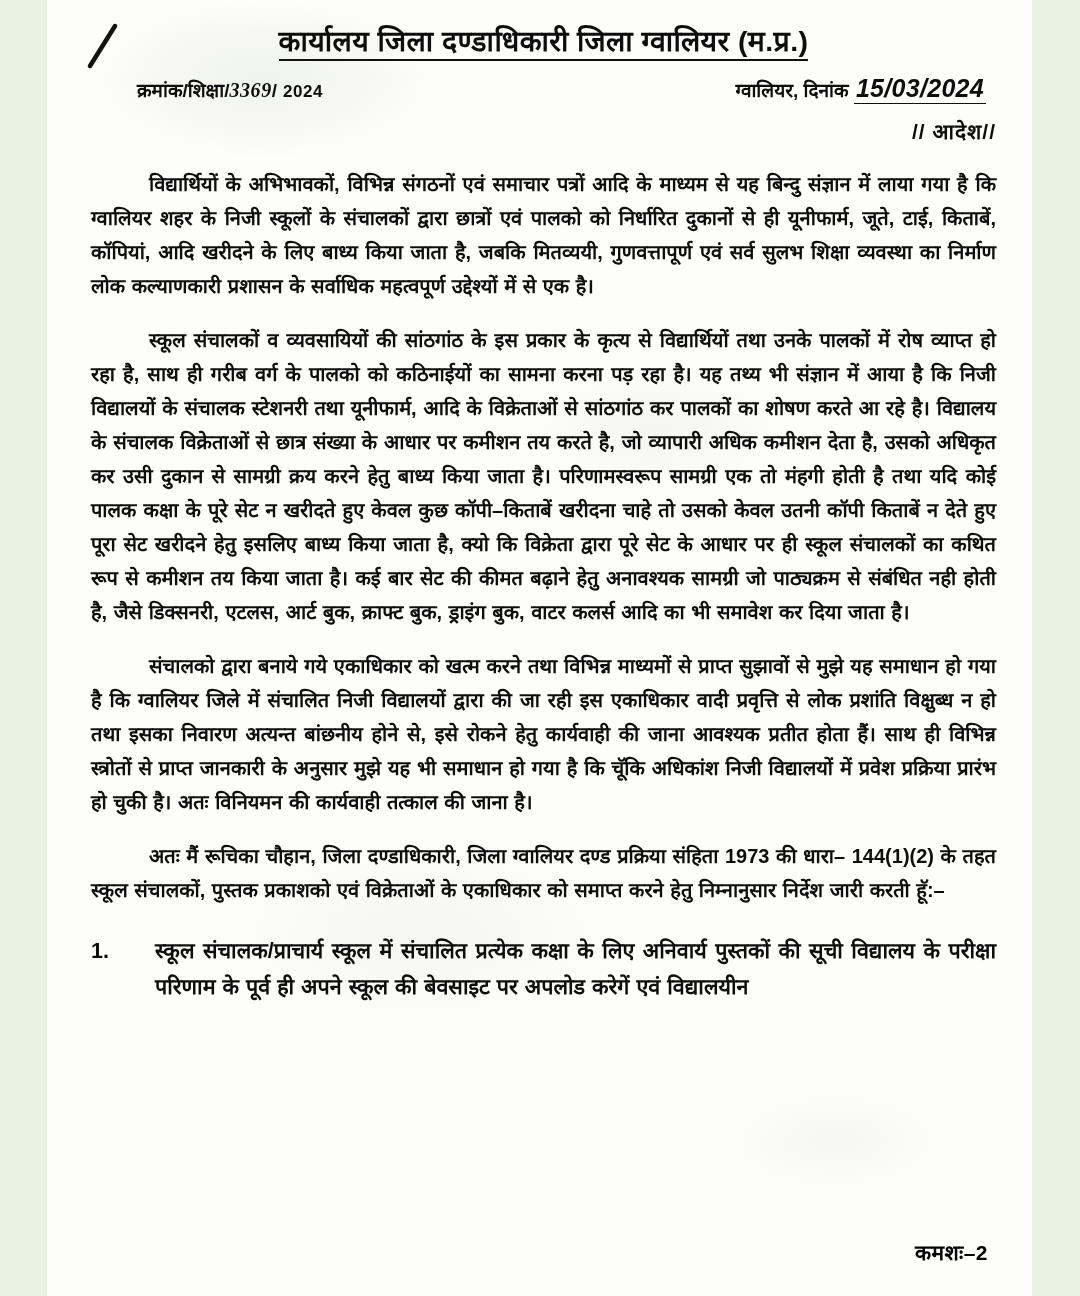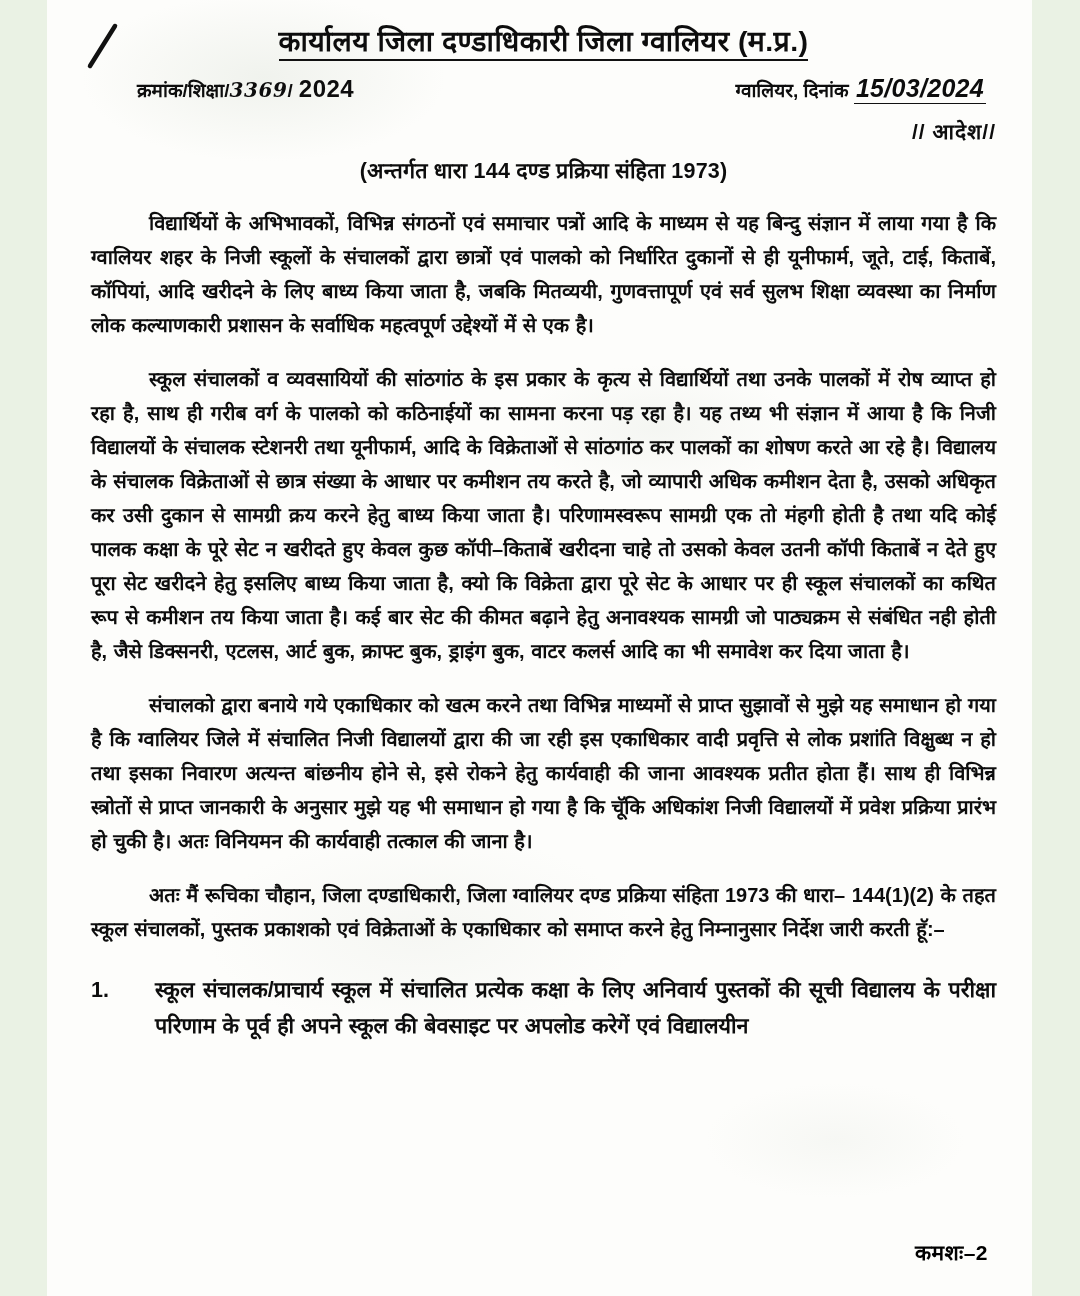--- a/index.html
+++ b/index.html
@@ -77,22 +77,22 @@
     padding: 0 10px 0 46px;
     font-size: 19px;
     font-weight: 600;
   }
   .hand {
     font-family: "DejaVu Serif", serif;
     font-style: italic;
     font-weight: 600;
     letter-spacing: 0.6px;
   }
-  .hand.num { font-size: 20px; }
-  .print-year { font-weight: 700; font-size: 24px; margin-left: 6px; letter-spacing: 0.5px;}
+  .hand.num { font-size: 20px; font-family: Liberation Serif, serif; }
+  .print-year { font-weight: 700; font-size: 17px; margin-left: 6px; letter-spacing: 0.5px;}
   .datehand {
     font-family: Liberation Sans, sans-serif;
     font-style: italic;
     font-size: 25px;
     letter-spacing: 0.3px;
     border-bottom: 1.4px solid #111;
     padding: 0 2px 1px 2px;
   }
 
   .order-line {
@@ -171,21 +171,20 @@
           <span>क्रमांक/शिक्षा/</span><span class="hand num">3369</span><span>/</span><span class="print-year">2024</span>
         </div>
         <div>
           <span>ग्वालियर, दिनांक</span>
           <span class="datehand">15/03/2024</span>
         </div>
       </div>
 
       <div class="order-line">// आदेश//</div>
 
-      <div class="sub-line">(अन्तर्गत धारा 144 दण्ड प्रक्रिया संहिता 1973)</div>
 
       <div class="para">विद्यार्थियों के अभिभावकों, विभिन्न संगठनों एवं समाचार पत्रों आदि के माध्यम से यह बिन्दु संज्ञान में लाया गया है कि ग्वालियर शहर के निजी स्कूलों के संचालकों द्वारा छात्रों एवं पालको को निर्धारित दुकानों से ही यूनीफार्म, जूते, टाई, किताबें, कॉपियां, आदि खरीदने के लिए बाध्य किया जाता है, जबकि मितव्ययी, गुणवत्तापूर्ण एवं सर्व सुलभ शिक्षा व्यवस्था का निर्माण लोक कल्याणकारी प्रशासन के सर्वाधिक महत्वपूर्ण उद्देश्यों में से एक है।</div>
       <div class="para tight">स्कूल संचालकों व व्यवसायियों की सांठगांठ के इस प्रकार के कृत्य से विद्यार्थियों तथा उनके पालकों में रोष व्याप्त हो रहा है, साथ ही गरीब वर्ग के पालको को कठिनाईयों का सामना करना पड़ रहा है। यह तथ्य भी संज्ञान में आया है कि निजी विद्यालयों के संचालक स्टेशनरी तथा यूनीफार्म, आदि के विक्रेताओं से सांठगांठ कर पालकों का शोषण करते आ रहे है। विद्यालय के संचालक विक्रेताओं से छात्र संख्या के आधार पर कमीशन तय करते है, जो व्यापारी अधिक कमीशन देता है, उसको अधिकृत कर उसी दुकान से सामग्री क्रय करने हेतु बाध्य किया जाता है। परिणामस्वरूप सामग्री एक तो मंहगी होती है तथा यदि कोई पालक कक्षा के पूरे सेट न खरीदते हुए केवल कुछ कॉपी–किताबें खरीदना चाहे तो उसको केवल उतनी कॉपी किताबें न देते हुए पूरा सेट खरीदने हेतु इसलिए बाध्य किया जाता है, क्यो कि विक्रेता द्वारा पूरे सेट के आधार पर ही स्कूल संचालकों का कथित रूप से कमीशन तय किया जाता है। कई बार सेट की कीमत बढ़ाने हेतु अनावश्यक सामग्री जो पाठ्यक्रम से संबंधित नही होती है, जैसे डिक्सनरी, एटलस, आर्ट बुक, क्राफ्ट बुक, ड्राइंग बुक, वाटर कलर्स आदि का भी समावेश कर दिया जाता है।</div>
       <div class="para tight">संचालको द्वारा बनाये गये एकाधिकार को खत्म करने तथा विभिन्न माध्यमों से प्राप्त सुझावों से मुझे यह समाधान हो गया है कि ग्वालियर जिले में संचालित निजी विद्यालयों द्वारा की जा रही इस एकाधिकार वादी प्रवृत्ति से लोक प्रशांति विक्षुब्ध न हो तथा इसका निवारण अत्यन्त बांछनीय होने से, इसे रोकने हेतु कार्यवाही की जाना आवश्यक प्रतीत होता हैं। साथ ही विभिन्न स्त्रोतों से प्राप्त जानकारी के अनुसार मुझे यह भी समाधान हो गया है कि चूॅकि अधिकांश निजी विद्यालयों में प्रवेश प्रक्रिया प्रारंभ हो चुकी है। अतः विनियमन की कार्यवाही तत्काल की जाना है।</div>
       <div class="para tight">अतः मैं रूचिका चौहान, जिला दण्डाधिकारी, जिला ग्वालियर दण्ड प्रक्रिया संहिता 1973 की धारा– 144(1)(2) के तहत स्कूल संचालकों, पुस्तक प्रकाशको एवं विक्रेताओं के एकाधिकार को समाप्त करने हेतु निम्नानुसार निर्देश जारी करती हूॅ:–</div>
 
       <div class="numbered">
         <span class="nm">1.</span>
         <span class="nt">स्कूल संचालक/प्राचार्य स्कूल में संचालित प्रत्येक कक्षा के लिए अनिवार्य पुस्तकों की सूची विद्यालय के परीक्षा परिणाम के पूर्व ही अपने स्कूल की बेवसाइट पर अपलोड करेगें एवं विद्यालयीन</span>
       </div>

